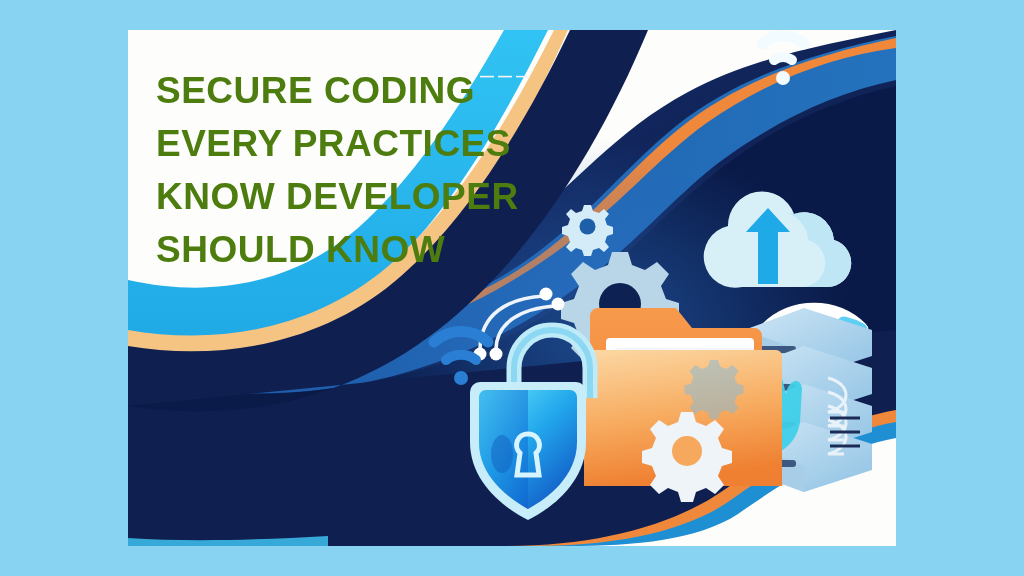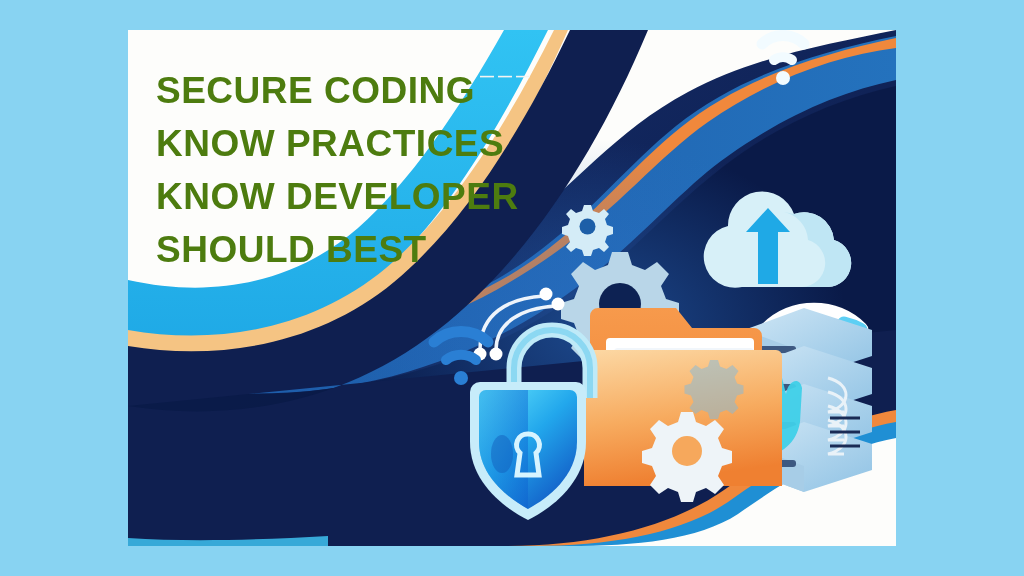--- a/index.html
+++ b/index.html
@@ -275,19 +275,19 @@
         <path fill="#7fb9de" d="M44,0 l16,0 l4,13 l13,5 l12,-8 l12,12 l-8,12 l5,13 l13,4 l0,16 l-13,4 l-5,13
              l8,12 l-12,12 l-12,-8 l-13,5 l-4,13 l-16,0 l-4,-13 l-13,-5 l-12,8 l-12,-12
              l8,-12 l-5,-13 l-13,-4 l0,-16 l13,-4 l5,-13 l-8,-12 l12,-12 l12,8 l13,-5 Z"></path>
       </g>
     </svg>
 
     <div class="ghost">———</div>
 
     <div id="headline">
       <span class="ln">SECURE CODING</span>
-      <span class="ln">KNOW PRACTICES</span>
+      <span class="ln">EVERY PRACTICES</span>
       <span class="ln">KNOW DEVELOPER</span>
-      <span class="ln">SHOULD BEST</span>
+      <span class="ln">SHOULD KNOW</span>
     </div>
 
   </div>
 </div>
 
 </body></html>

